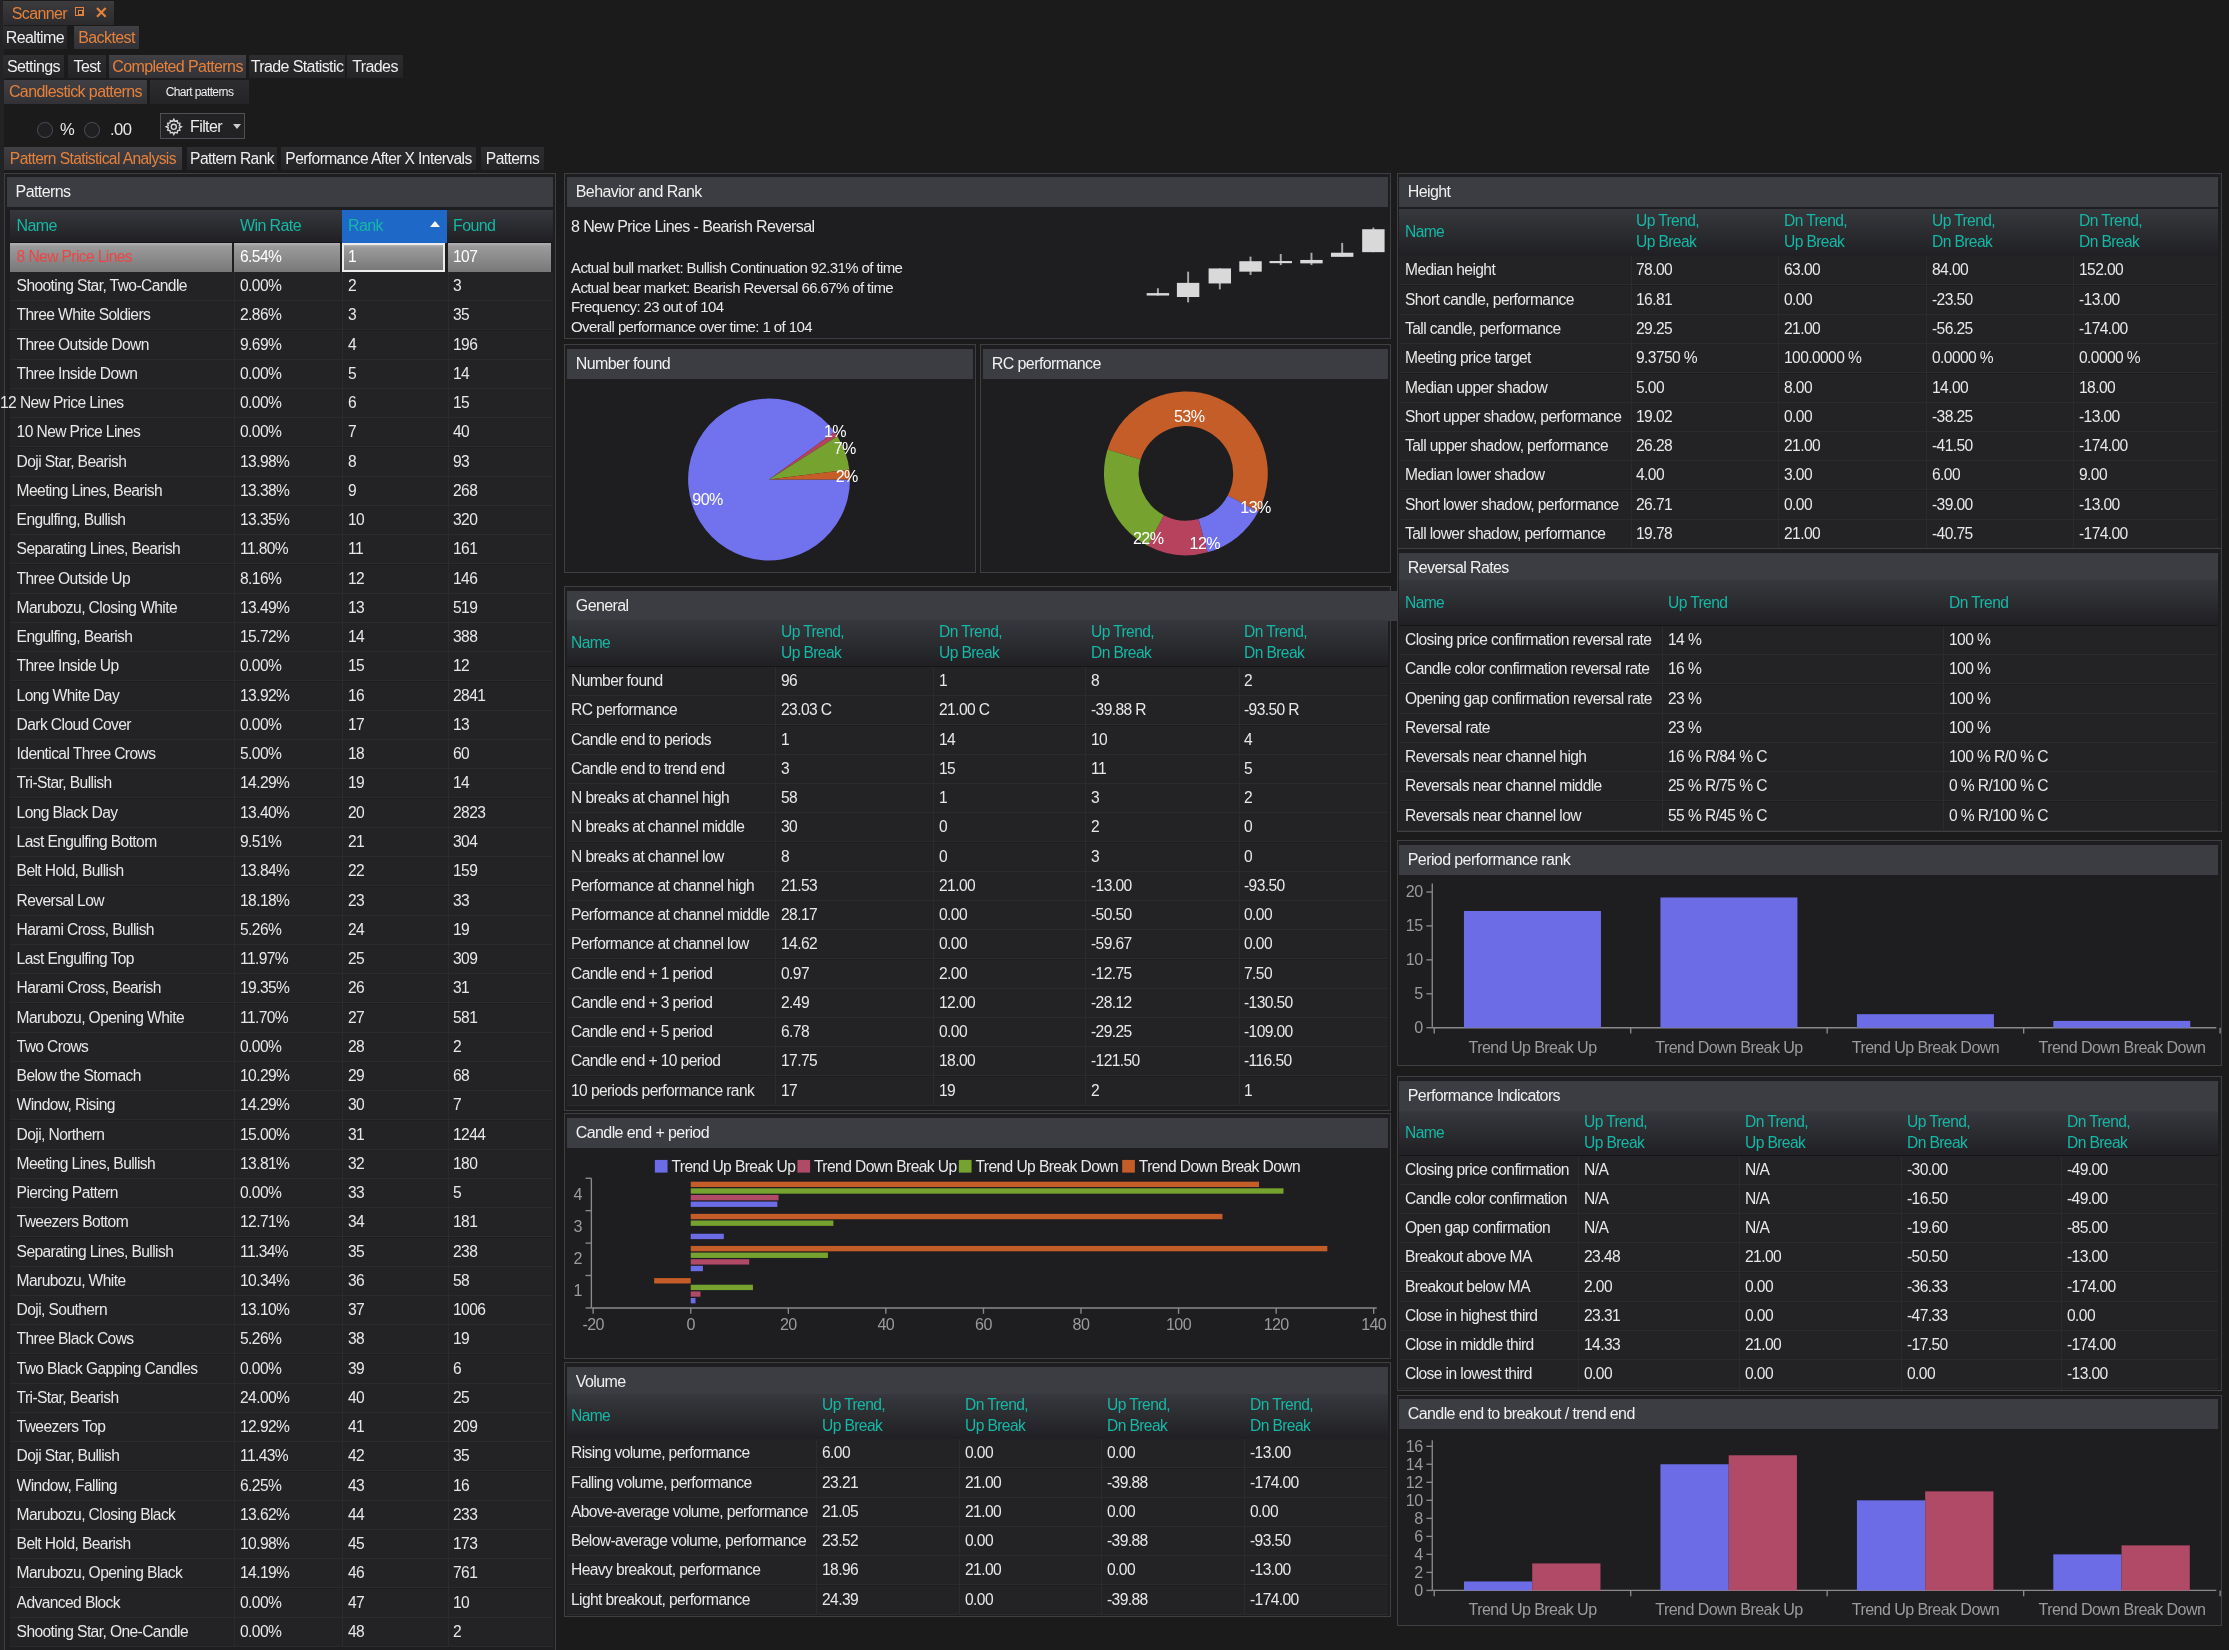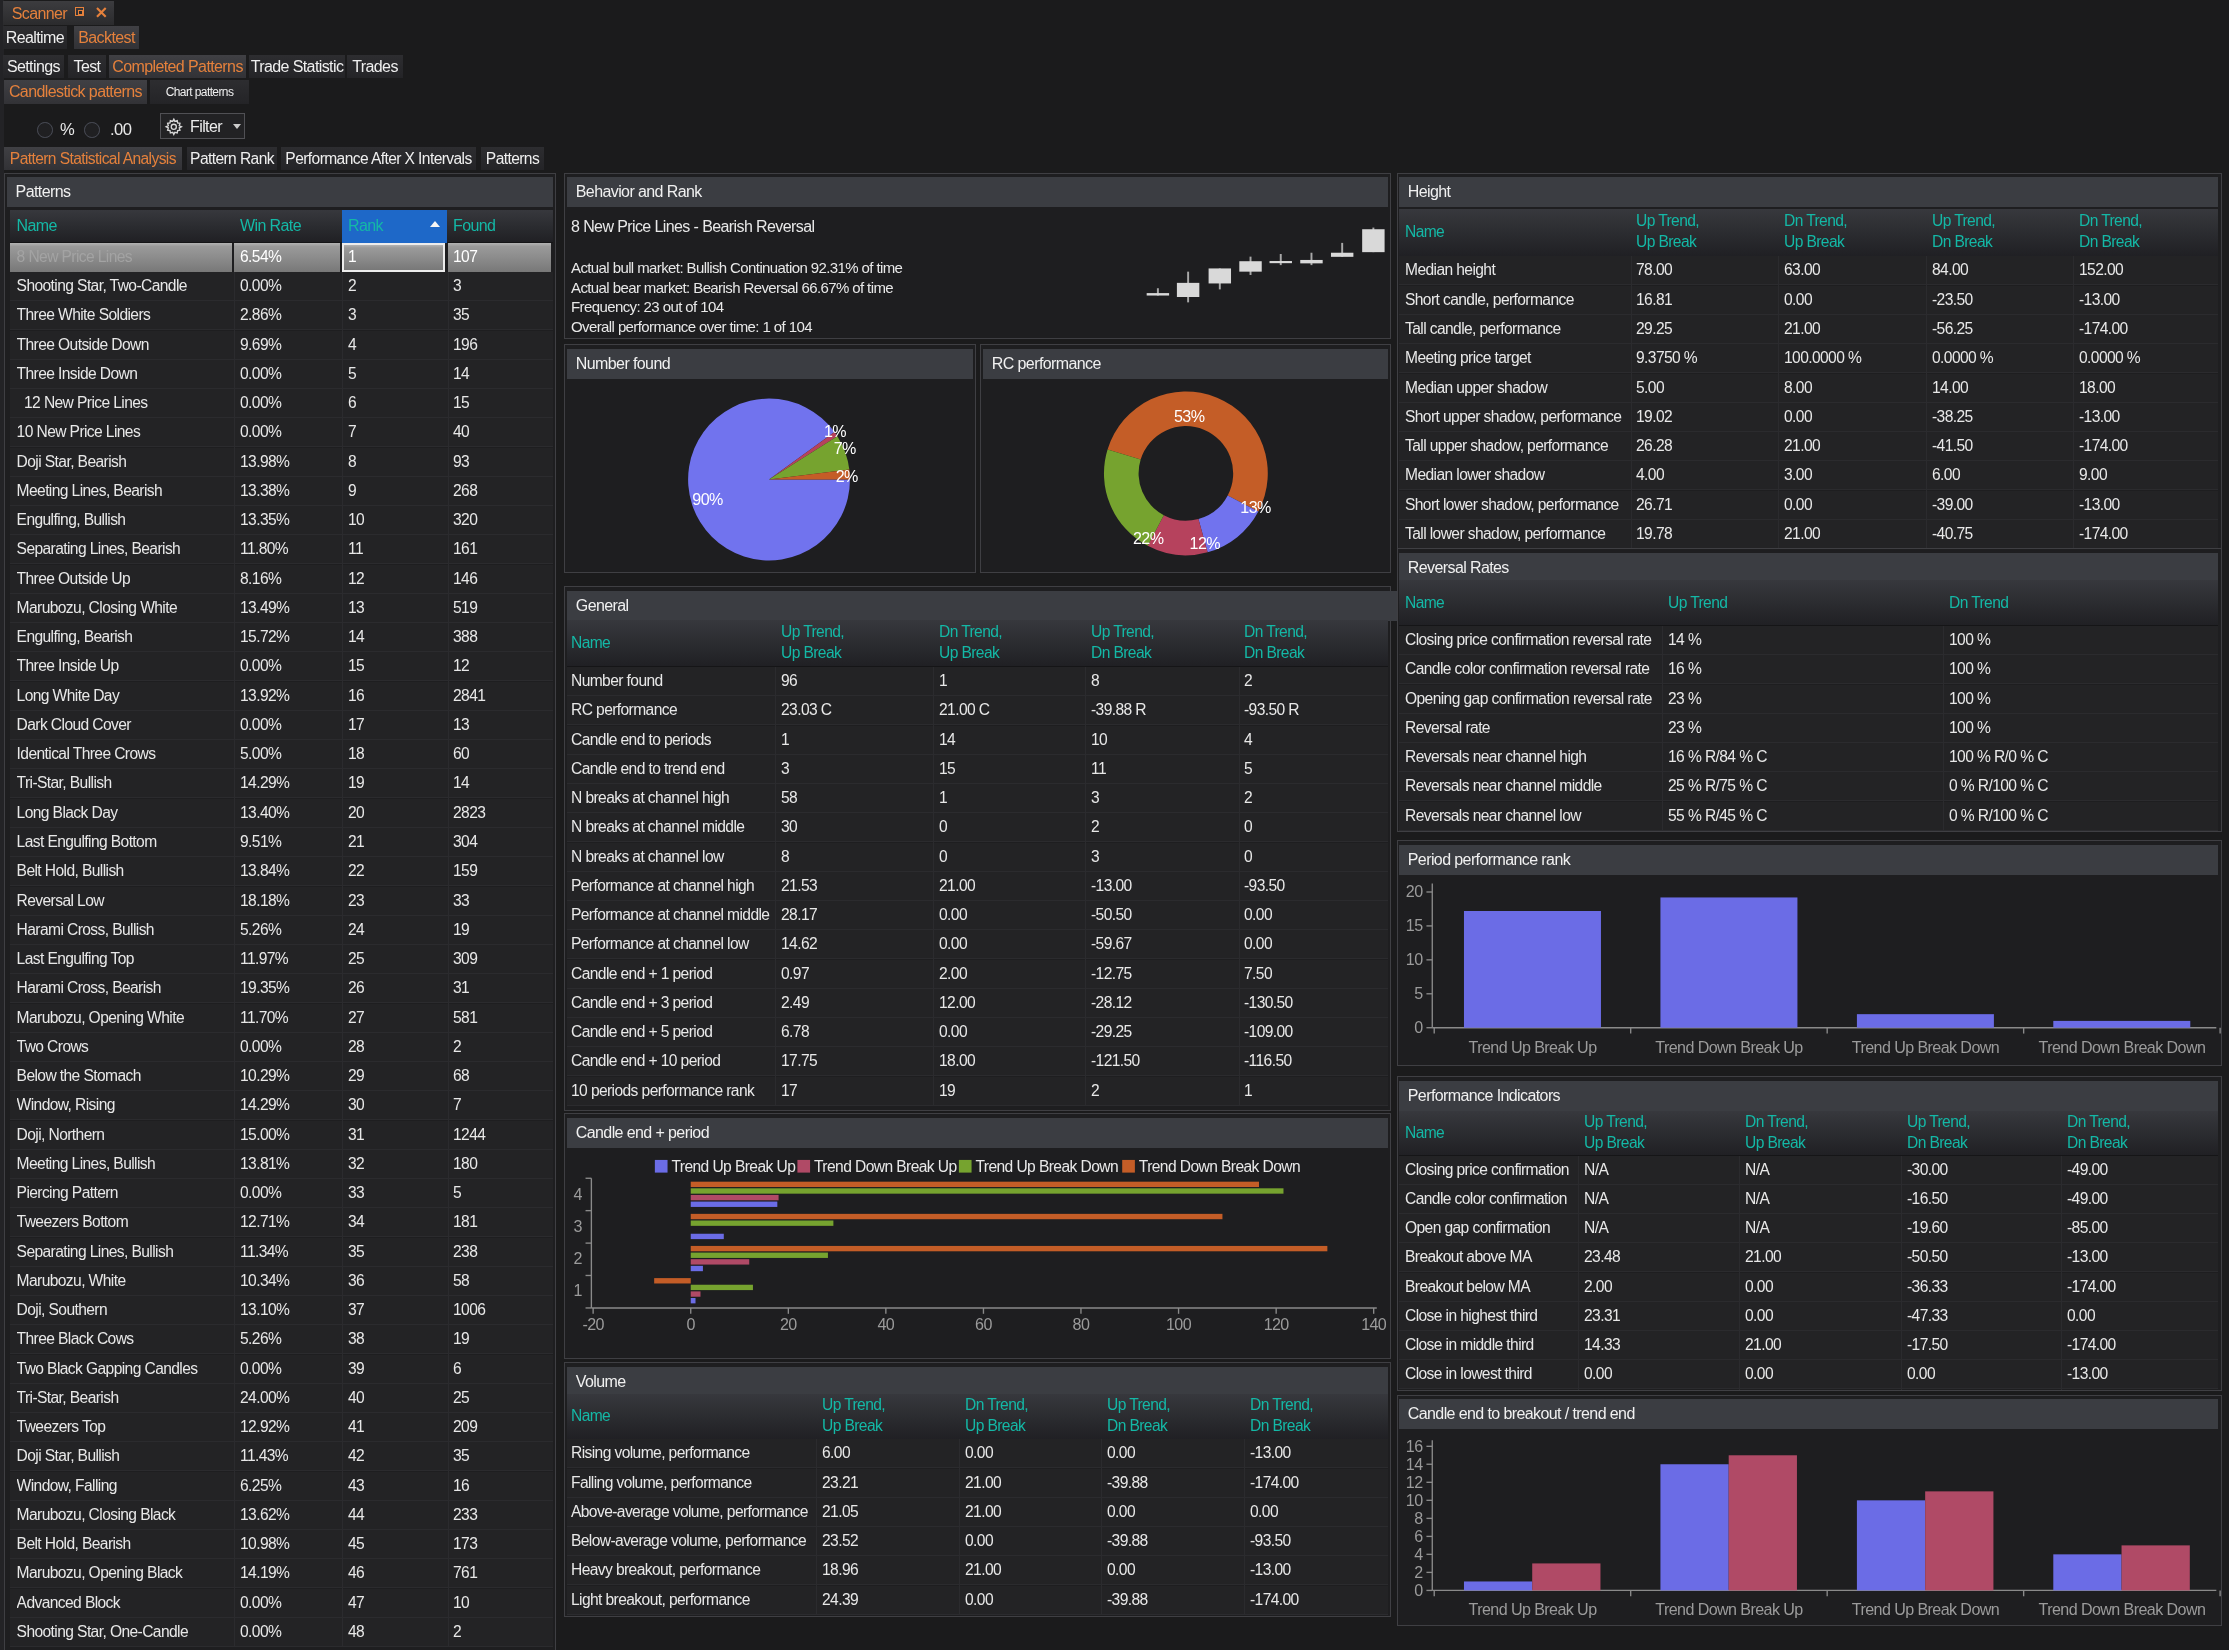--- a/index.html
+++ b/index.html
@@ -59,21 +59,21 @@
 <div class="ch" style="left:16.6px;top:216px;font-size:16px">Name</div>
 <div class="ch" style="left:240px;top:216px;font-size:16px">Win Rate</div>
 <div class="ch" style="left:348px;top:216px;font-size:16px">Rank</div>
 <div class="ch" style="left:453px;top:216px;font-size:16px">Found</div>
 <div style="left:430px;top:221px;width:0;height:0;border-left:5.9px solid transparent;border-right:5.9px solid transparent;border-bottom:6.8px solid #f5f5f5"></div>
 <div style="left:9.8px;top:243px;width:222px;height:29px;background:linear-gradient(180deg,#b3b3b3 0%,#9a9a9a 12%,#8a8a8a 55%,#787878 100%)"></div>
 <div style="left:234px;top:243px;width:106px;height:29px;background:linear-gradient(180deg,#b3b3b3 0%,#9a9a9a 12%,#8a8a8a 55%,#787878 100%)"></div>
 <div style="left:342px;top:243px;width:103px;height:29px;background:linear-gradient(180deg,#b3b3b3 0%,#9a9a9a 12%,#8a8a8a 55%,#787878 100%)"></div>
 <div style="left:448px;top:243px;width:103px;height:29px;background:linear-gradient(180deg,#b3b3b3 0%,#9a9a9a 12%,#8a8a8a 55%,#787878 100%)"></div>
 <div style="left:342px;top:243px;width:103px;height:29px;border:2px solid #ececec;background:linear-gradient(180deg,#b3b3b3 0%,#9a9a9a 12%,#8a8a8a 55%,#787878 100%)"></div>
-<div class="cell" style="left:16.6px;top:243px;width:217px;height:32px;color:#a3a3a3">8 New Price Lines</div>
+<div class="cell" style="left:16.6px;top:243px;width:217px;height:32px;color:#ef4444">8 New Price Lines</div>
 <div class="cell" style="left:240px;top:243px;width:101px;height:29px;color:#ffffff">6.54%</div>
 <div class="cell" style="left:348px;top:243px;width:98px;height:29px;color:#ffffff">1</div>
 <div class="cell" style="left:453px;top:243px;width:98px;height:29px;color:#ffffff">107</div>
 <div class="row" style="left:9.8px;top:272px;width:543px;height:29px;background:#232325"></div>
 <div class="cell" style="left:16.6px;top:272px;width:217px;height:29px">Shooting Star, Two-Candle</div>
 <div class="cell" style="left:240px;top:272px;width:101px;height:29px">0.00%</div>
 <div class="cell" style="left:348px;top:272px;width:98px;height:29px">2</div>
 <div class="cell" style="left:453px;top:272px;width:98px;height:29px">3</div>
 <div class="row" style="left:9.8px;top:301px;width:543px;height:29px;background:#232325"></div>
 <div class="cell" style="left:16.6px;top:301px;width:217px;height:29px">Three White Soldiers</div>
@@ -84,21 +84,21 @@
 <div class="cell" style="left:16.6px;top:331px;width:217px;height:29px">Three Outside Down</div>
 <div class="cell" style="left:240px;top:331px;width:101px;height:29px">9.69%</div>
 <div class="cell" style="left:348px;top:331px;width:98px;height:29px">4</div>
 <div class="cell" style="left:453px;top:331px;width:98px;height:29px">196</div>
 <div class="row" style="left:9.8px;top:360px;width:543px;height:29px;background:#232325"></div>
 <div class="cell" style="left:16.6px;top:360px;width:217px;height:29px">Three Inside Down</div>
 <div class="cell" style="left:240px;top:360px;width:101px;height:29px">0.00%</div>
 <div class="cell" style="left:348px;top:360px;width:98px;height:29px">5</div>
 <div class="cell" style="left:453px;top:360px;width:98px;height:29px">14</div>
 <div class="row" style="left:9.8px;top:389px;width:543px;height:29px;background:#232325"></div>
-<div class="cell" style="left:24px;top:389px;width:217px;height:29px">12 New Price Lines</div>
+<div class="cell" style="left:0;top:389px;width:217px;height:29px">12 New Price Lines</div>
 <div class="cell" style="left:240px;top:389px;width:101px;height:29px">0.00%</div>
 <div class="cell" style="left:348px;top:389px;width:98px;height:29px">6</div>
 <div class="cell" style="left:453px;top:389px;width:98px;height:29px">15</div>
 <div class="row" style="left:9.8px;top:418px;width:543px;height:29px;background:#232325"></div>
 <div class="cell" style="left:16.6px;top:418px;width:217px;height:29px">10 New Price Lines</div>
 <div class="cell" style="left:240px;top:418px;width:101px;height:29px">0.00%</div>
 <div class="cell" style="left:348px;top:418px;width:98px;height:29px">7</div>
 <div class="cell" style="left:453px;top:418px;width:98px;height:29px">40</div>
 <div class="row" style="left:9.8px;top:448px;width:543px;height:29px;background:#232325"></div>
 <div class="cell" style="left:16.6px;top:448px;width:217px;height:29px">Doji Star, Bearish</div>

